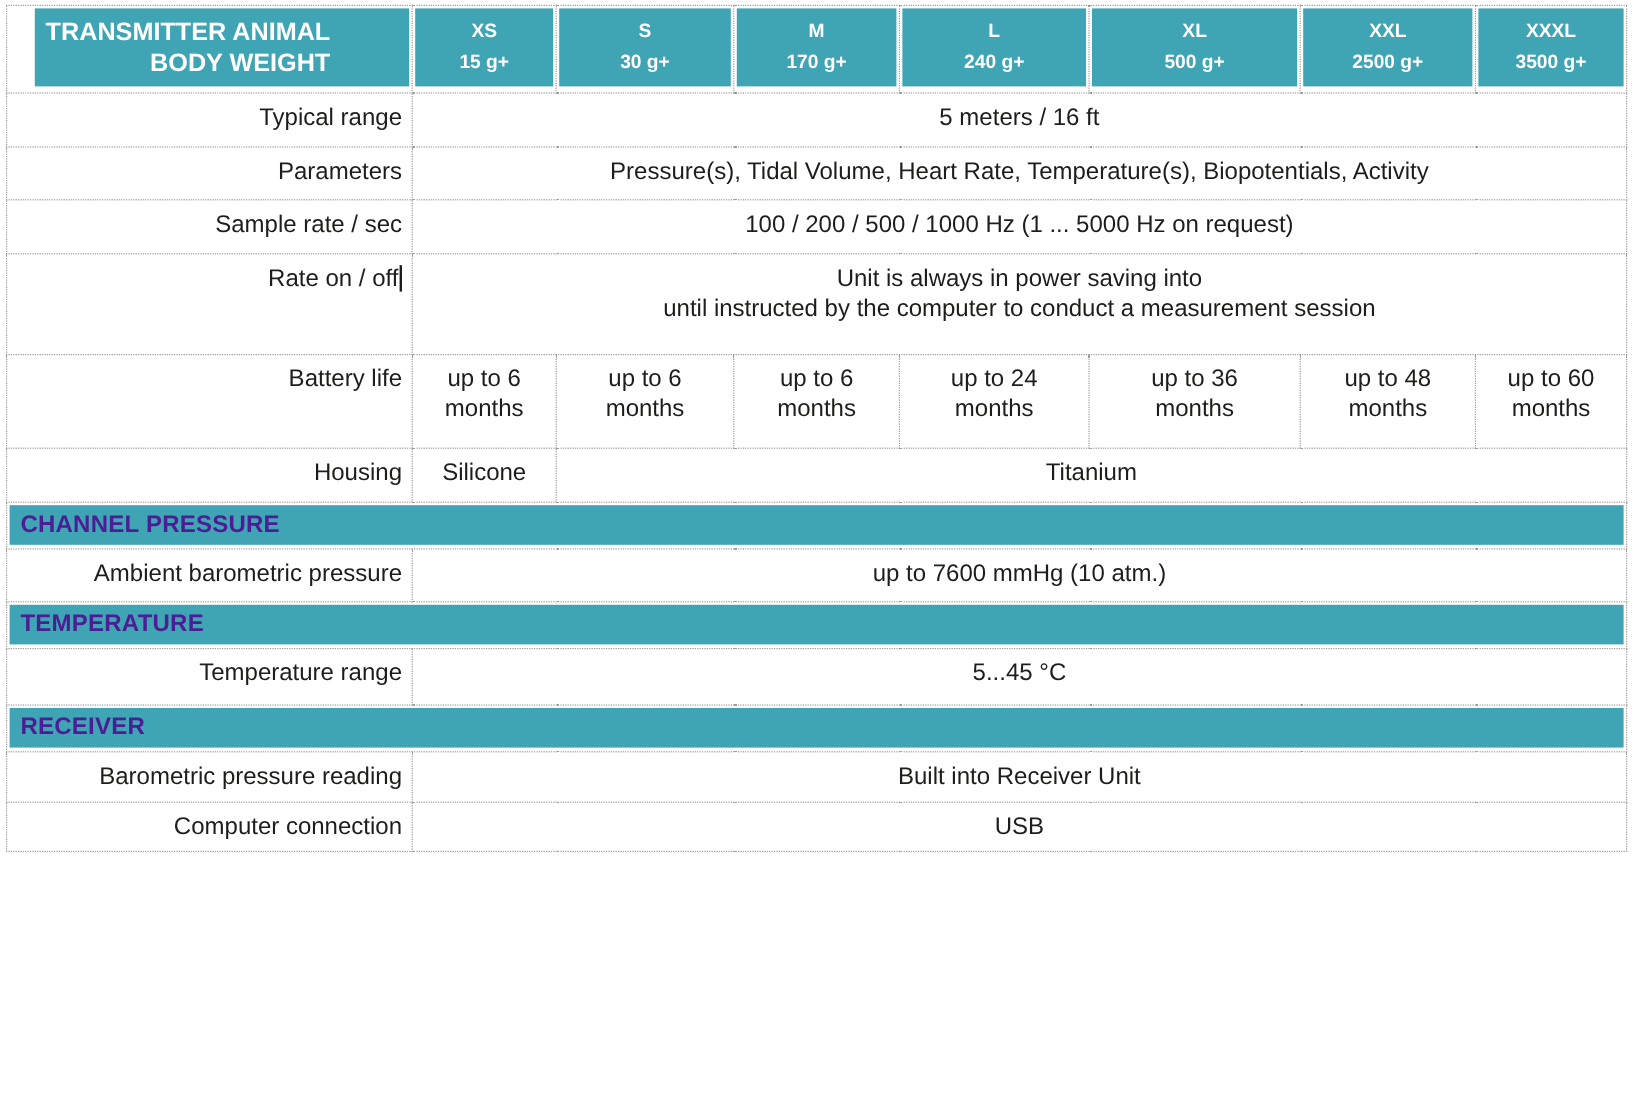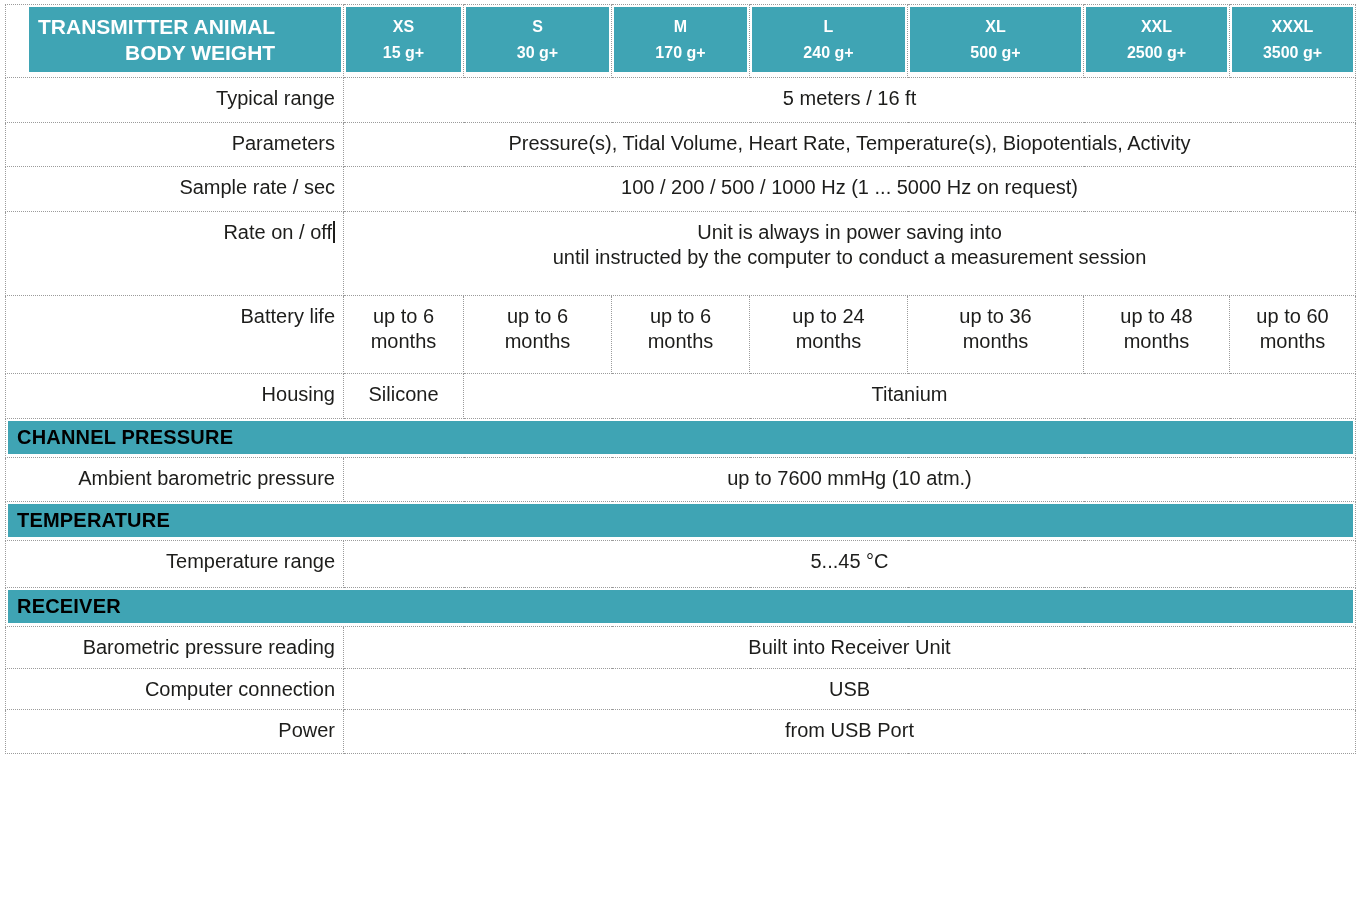--- a/index.html
+++ b/index.html
@@ -33,21 +33,21 @@
     font-size:16px;line-height:26px;text-align:center;
   }
   .hd-label-fill{
     align-items:flex-start;text-align:right;
     padding-left:9px;font-size:21px;white-space:pre-line;margin-left:21px;
   }
   
   tr.h-bar{height:39px;}
   td.bar-cell{padding:2px;}
   .bar-fill{
-    background:var(--accent);color:#000000;font-weight:bold;
+    background:var(--accent);color:#4c1d95;font-weight:bold;
     font-size:20px;line-height:33px;height:33px;
     padding:0 0 0 9px;letter-spacing:.2px;
   }
   
   td.label-cell{padding:8px 8px 4px 9px;text-align:right;}
   td.value-cell{padding:8px 6px 4px;text-align:center;}
   .multiline{white-space:pre-line;}
   .caret{
     display:inline-block;width:2px;height:22px;
     background:var(--text);vertical-align:text-bottom;margin-left:1px;
@@ -205,18 +205,14 @@
   <tr class="h-42">
     <td class="label-cell">Barometric pressure reading</td>
     <td class="value-cell" colspan="7">Built into Receiver Unit</td>
   </tr>
 
   <tr class="h-41">
     <td class="label-cell">Computer connection</td>
     <td class="value-cell" colspan="7">USB</td>
   </tr>
 
-  <tr class="h-44">
-    <td class="label-cell">Power</td>
-    <td class="value-cell" colspan="7">from USB Port</td>
-  </tr>
 </tbody>
   </table>
 
 </body></html>

